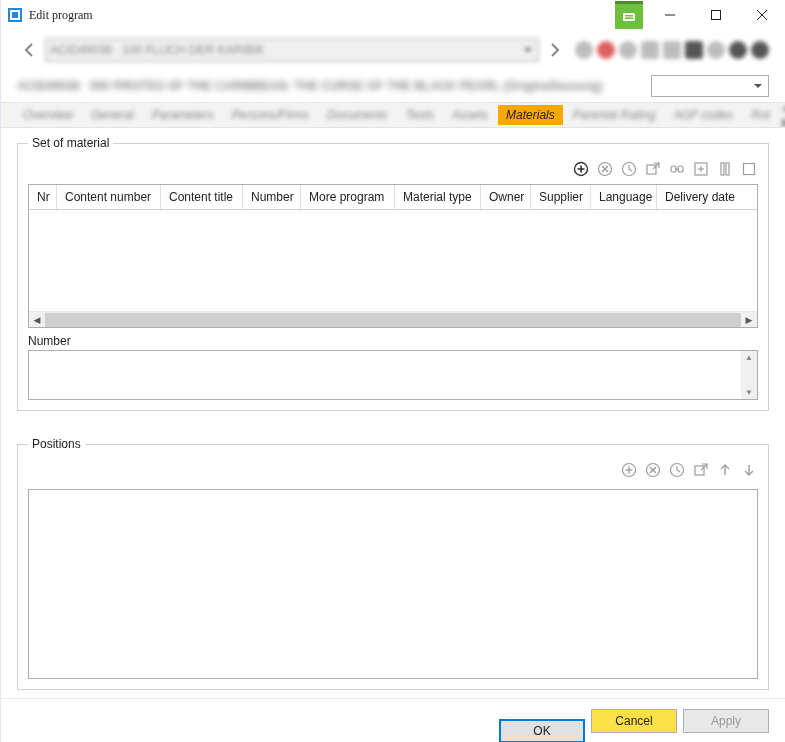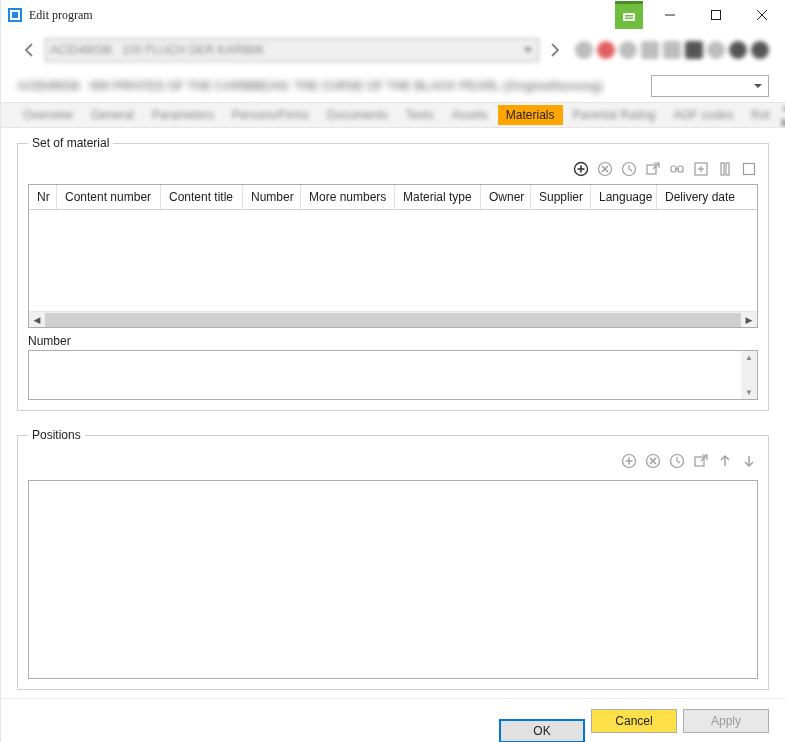--- a/index.html
+++ b/index.html
@@ -25,27 +25,27 @@
   .toolbar-icons .ti.sq { border-radius: 3px; }
   .toolbar-icons .ti.dark { background: #555; }
 
   .subheader { height: 32px; padding: 4px 16px; display: flex; align-items: center; gap: 8px; }
   .subheader .blurtext { flex: 1; color: #888; filter: blur(3px); font-weight: 600; }
   .subheader .combo2 { width: 118px; height: 22px; border: 1px solid #adadad; background: #fff; position: relative; }
   .subheader .combo2::after { content: ""; position: absolute; right: 6px; top: 50%; margin-top: -2px; border: 4px solid transparent; border-top-color: #555; }
 
   
   .tabstrip { height: 26px; display: flex; align-items: center; gap: 2px; padding: 0 14px; background: #f3f3f3; border-top: 1px solid #e4e4e4; border-bottom: 1px solid #e4e4e4; overflow: hidden; }
-  .tab { padding: 3px 8px; color: #888; white-space: nowrap; filter: blur(2px); }
+  .tab { padding: 3px 8px; color: #888; white-space: nowrap; filter: blur(2px); font-style: italic; }
   .tab.active { background: #ffa500; color: #222; filter: none; font-weight: 400; }
   .tabstrip .spacer { flex: 1; }
   .tabstrip .scrollers { display: flex; gap: 2px; filter: blur(2px); color: #888; }
 
   
-  .content { flex: 1; padding: 8px 16px 8px 16px; display: flex; flex-direction: column; gap: 7px; overflow: hidden; }
+  .content { flex: 1; padding: 8px 16px 8px 16px; display: flex; flex-direction: column; gap: 16px; overflow: hidden; }
 
   fieldset { border: 1px solid #d0d0d0; margin: 0; padding: 8px 10px 10px 10px; }
   legend { padding: 0 4px; font-size: 12px; }
 
   .set-toolbar { display: flex; justify-content: flex-end; gap: 6px; padding: 2px 0 6px 0; }
   .ico { width: 18px; height: 18px; display: inline-flex; align-items: center; justify-content: center; color: #9c9c9c; }
   .ico.enabled { color: #333; }
 
   .grid { border: 1px solid #adadad; height: 144px; display: flex; flex-direction: column; background: #fff; }
   .grid-header { display: flex; border-bottom: 1px solid #d0d0d0; }
@@ -212,21 +212,21 @@
             </svg>
           </span>
       </div>
 
       <div class="grid">
         <div class="grid-header">
           <div class="gh" style="width:28px">Nr</div>
           <div class="gh" style="width:104px">Content number</div>
           <div class="gh" style="width:82px">Content title</div>
           <div class="gh" style="width:58px">Number</div>
-          <div class="gh" style="width:94px">More numbers</div>
+          <div class="gh" style="width:94px">More program</div>
           <div class="gh" style="width:86px">Material type</div>
           <div class="gh" style="width:50px">Owner</div>
           <div class="gh" style="width:60px">Supplier</div>
           <div class="gh" style="width:66px">Language</div>
           <div class="gh" style="flex:1;border-right:none">Delivery date</div>
         </div>
         <div class="grid-body"></div>
         <div class="grid-scroll">
           <span class="arrow">◀</span>
           <div class="track"></div>

